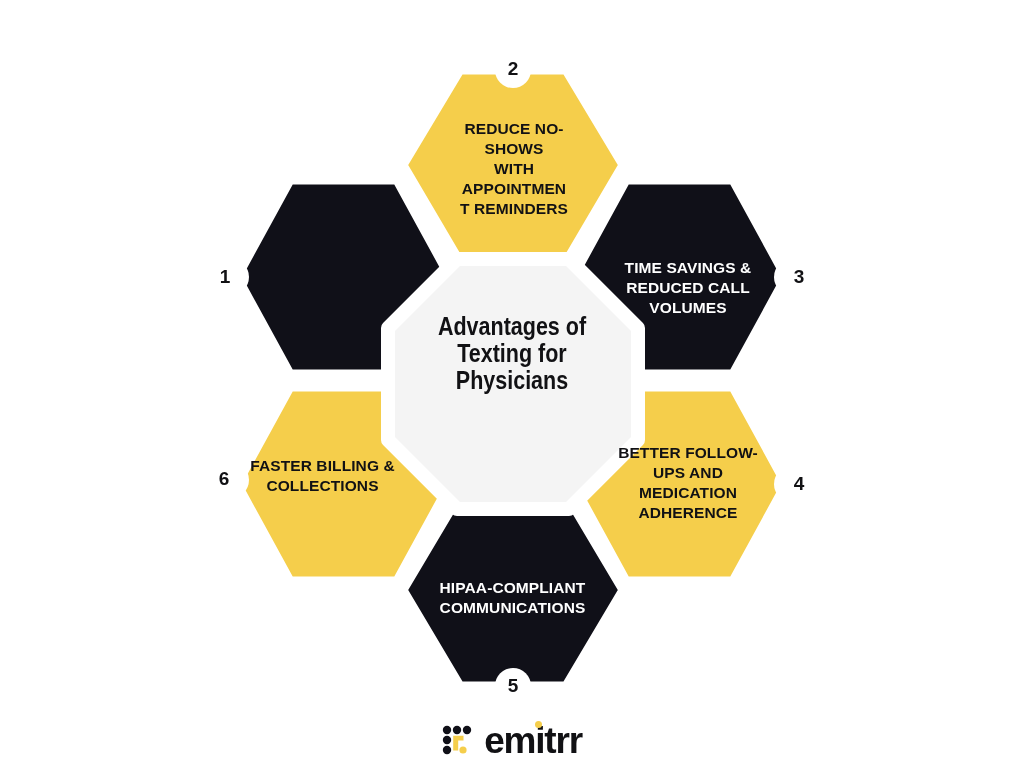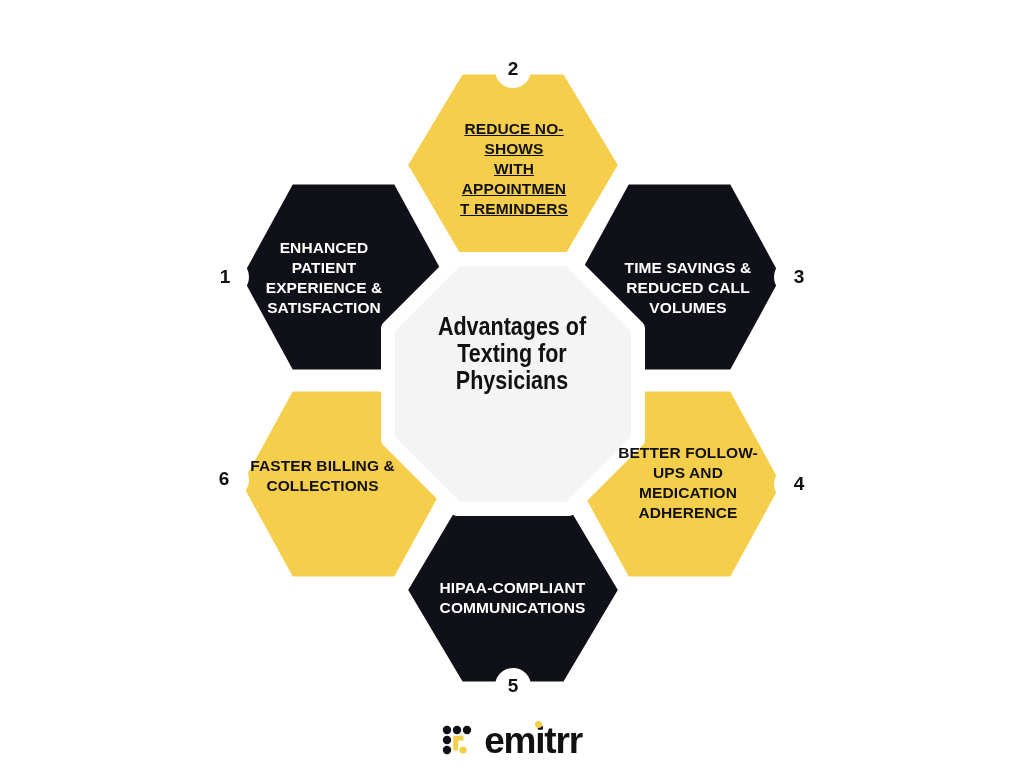--- a/index.html
+++ b/index.html
@@ -36,21 +36,21 @@
     font-weight: bold;
     font-size: 15.5px;
     line-height: 20px;
     letter-spacing: 0.1px;
     white-space: pre-line;
   }
   .hex-label.on-dark { color: #ffffff; }
   .hex-label.on-light { color: #111114; }
 
   #label-1 { left: 248px; top: 238px; width: 152px; }
-  #label-2 { left: 444px; top: 119px; width: 140px; text-decoration: underline; }
+  #label-2 { left: 444px; top: 119px; width: 140px; }
   #label-3 { left: 612px; top: 258px; width: 152px; }
   #label-4 { left: 612px; top: 443px; width: 152px; }
   #label-5 { left: 430px; top: 578px; width: 165px; }
   #label-6 { left: 240px; top: 456px; width: 165px; }
 
   .badge-number {
     position: absolute;
     font-family: "Liberation Sans", sans-serif;
     font-weight: bold;
     font-size: 19px;
@@ -170,24 +170,20 @@
 
     <g>
       <path mask="url(#mask-hex6)" d="M 290,387 L 397,387 L 450,484 L 397,581 L 290,581 L 237,484 Z" fill="#F5CE4B" stroke="#ffffff" stroke-width="9" stroke-linejoin="round"></path>
     </g>
 
     <g>
       <path d="M 457,259 L 569,259 L 638,328 L 638,440 L 569,509 L 457,509 L 388,440 L 388,328 Z" fill="#F4F4F4" stroke="#ffffff" stroke-width="14" stroke-linejoin="round"></path>
     </g>
   </svg>
 
-  <div class="hex-label on-dark" id="label-1">ENHANCED
-PATIENT
-EXPERIENCE &amp;
-SATISFACTION</div>
   <div class="hex-label on-light" id="label-2">REDUCE NO-
 SHOWS
 WITH
 APPOINTMEN
 T REMINDERS</div>
   <div class="hex-label on-light" id="label-4">BETTER FOLLOW-
 UPS AND
 MEDICATION
 ADHERENCE</div>
   <div class="hex-label on-dark" id="label-3">TIME SAVINGS &amp;

